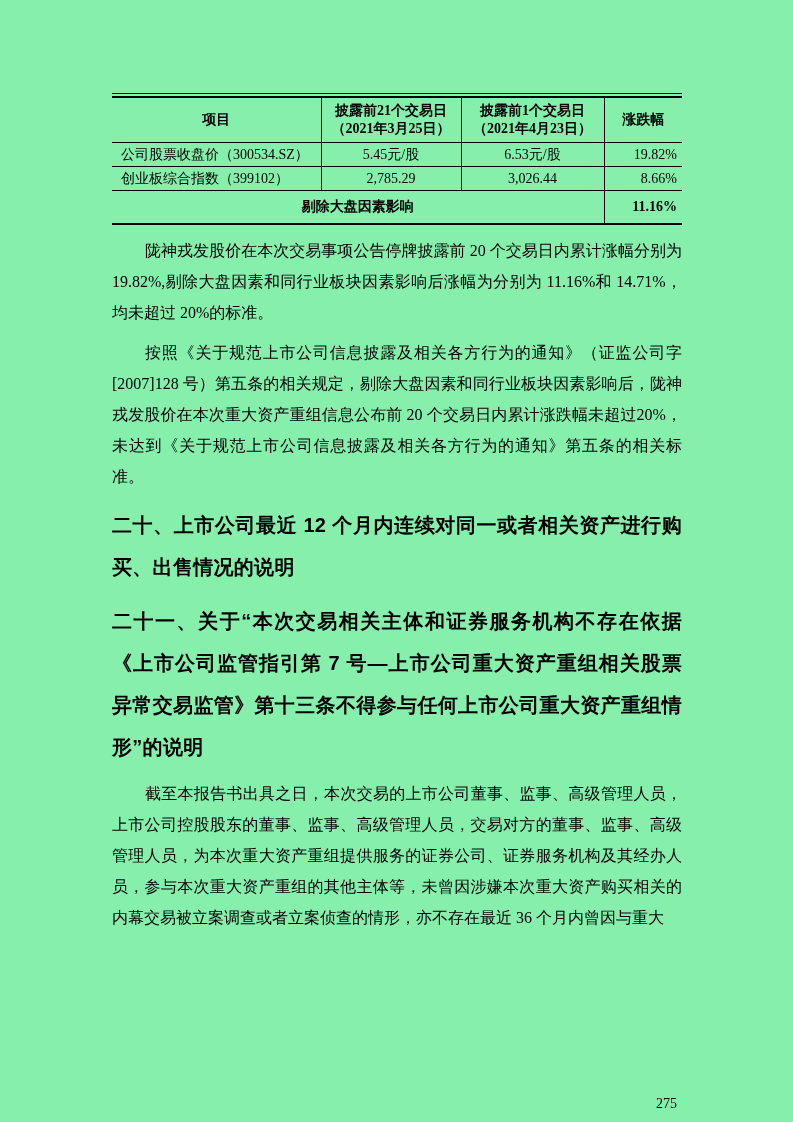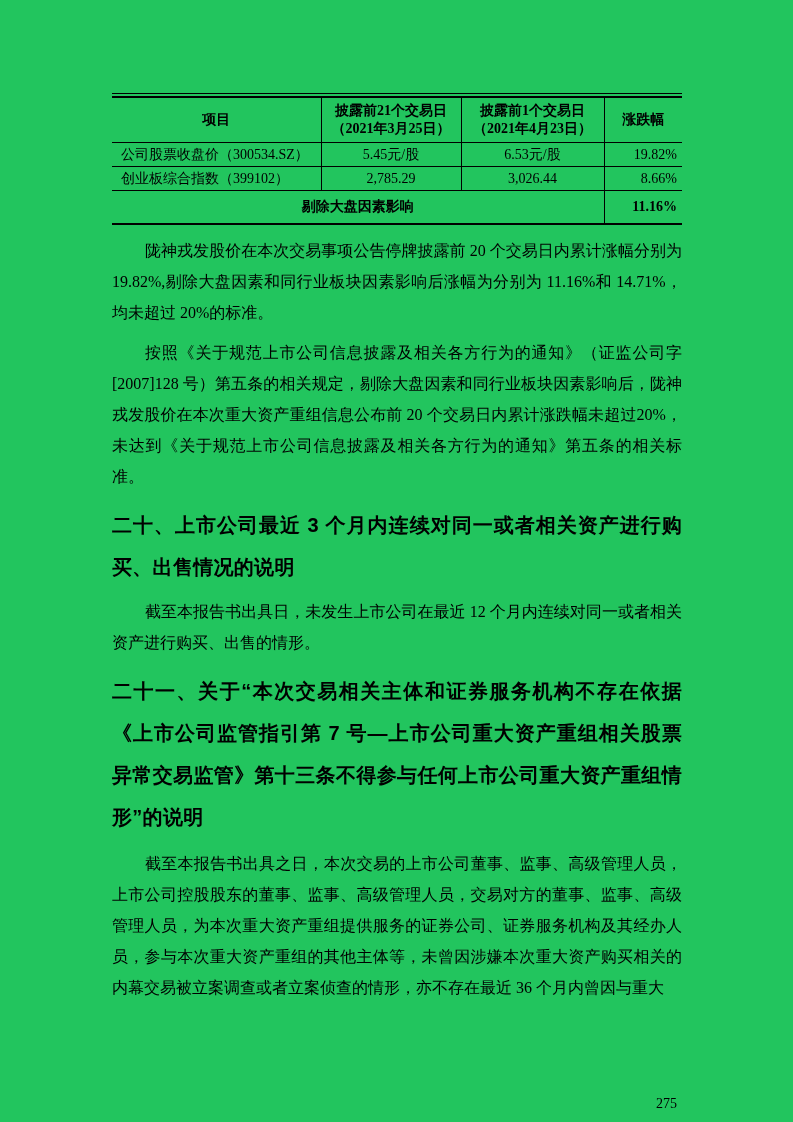--- a/index.html
+++ b/index.html
@@ -1,21 +1,21 @@
 <!DOCTYPE html>
 <html><head>
 <meta charset="utf-8">
 <style>
   * { box-sizing: border-box; margin: 0; padding: 0; }
   html, body { background: #ffffff; }
   .page {
     position: relative;
     width: 793px;
     height: 1122px;
-    background: #22c55e;
+    background: #86efac;
     color: #000000;
     font-family: "Liberation Serif", "DejaVu Serif", serif;
     overflow: hidden;
     margin: 0 auto;
     padding-left: 43px;
   }
   .content {
     position: absolute;
     left: 112px;
     top: 93px;
@@ -146,23 +146,22 @@
           </tr>
 
         </tbody>
       </table>
     </div>
 
     <p class="para p1">陇神戎发股价在本次交易事项公告停牌披露前 20 个交易日内累计涨幅分别为 19.82%,剔除大盘因素和同行业板块因素影响后涨幅为分别为 11.16%和 14.71%，均未超过 20%的标准。</p>
 
     <p class="para p2">按照《关于规范上市公司信息披露及相关各方行为的通知》（证监公司字[2007]128 号）第五条的相关规定，剔除大盘因素和同行业板块因素影响后，陇神戎发股价在本次重大资产重组信息公布前 20 个交易日内累计涨跌幅未超过20%，未达到《关于规范上市公司信息披露及相关各方行为的通知》第五条的相关标准。</p>
 
-    <h2 class="heading h20">二十、上市公司最近 3 个月内连续对同一或者相关资产进行购买、出售情况的说明</h2>
+    <h2 class="heading h20">二十、上市公司最近 12 个月内连续对同一或者相关资产进行购买、出售情况的说明</h2>
 
-    <p class="para p3">截至本报告书出具日，未发生上市公司在最近 12 个月内连续对同一或者相关资产进行购买、出售的情形。</p>
 
     <h2 class="heading h21">二十一、关于“本次交易相关主体和证券服务机构不存在依据《上市公司监管指引第 7 号—上市公司重大资产重组相关股票异常交易监管》第十三条不得参与任何上市公司重大资产重组情形”的说明</h2>
 
     <p class="para p4">截至本报告书出具之日，本次交易的上市公司董事、监事、高级管理人员，上市公司控股股东的董事、监事、高级管理人员，交易对方的董事、监事、高级管理人员，为本次重大资产重组提供服务的证券公司、证券服务机构及其经办人员，参与本次重大资产重组的其他主体等，未曾因涉嫌本次重大资产购买相关的内幕交易被立案调查或者立案侦查的情形，亦不存在最近 36 个月内曾因与重大</p>
 
   </div>
 
   <div class="page-number">275</div>
 </div>
 

